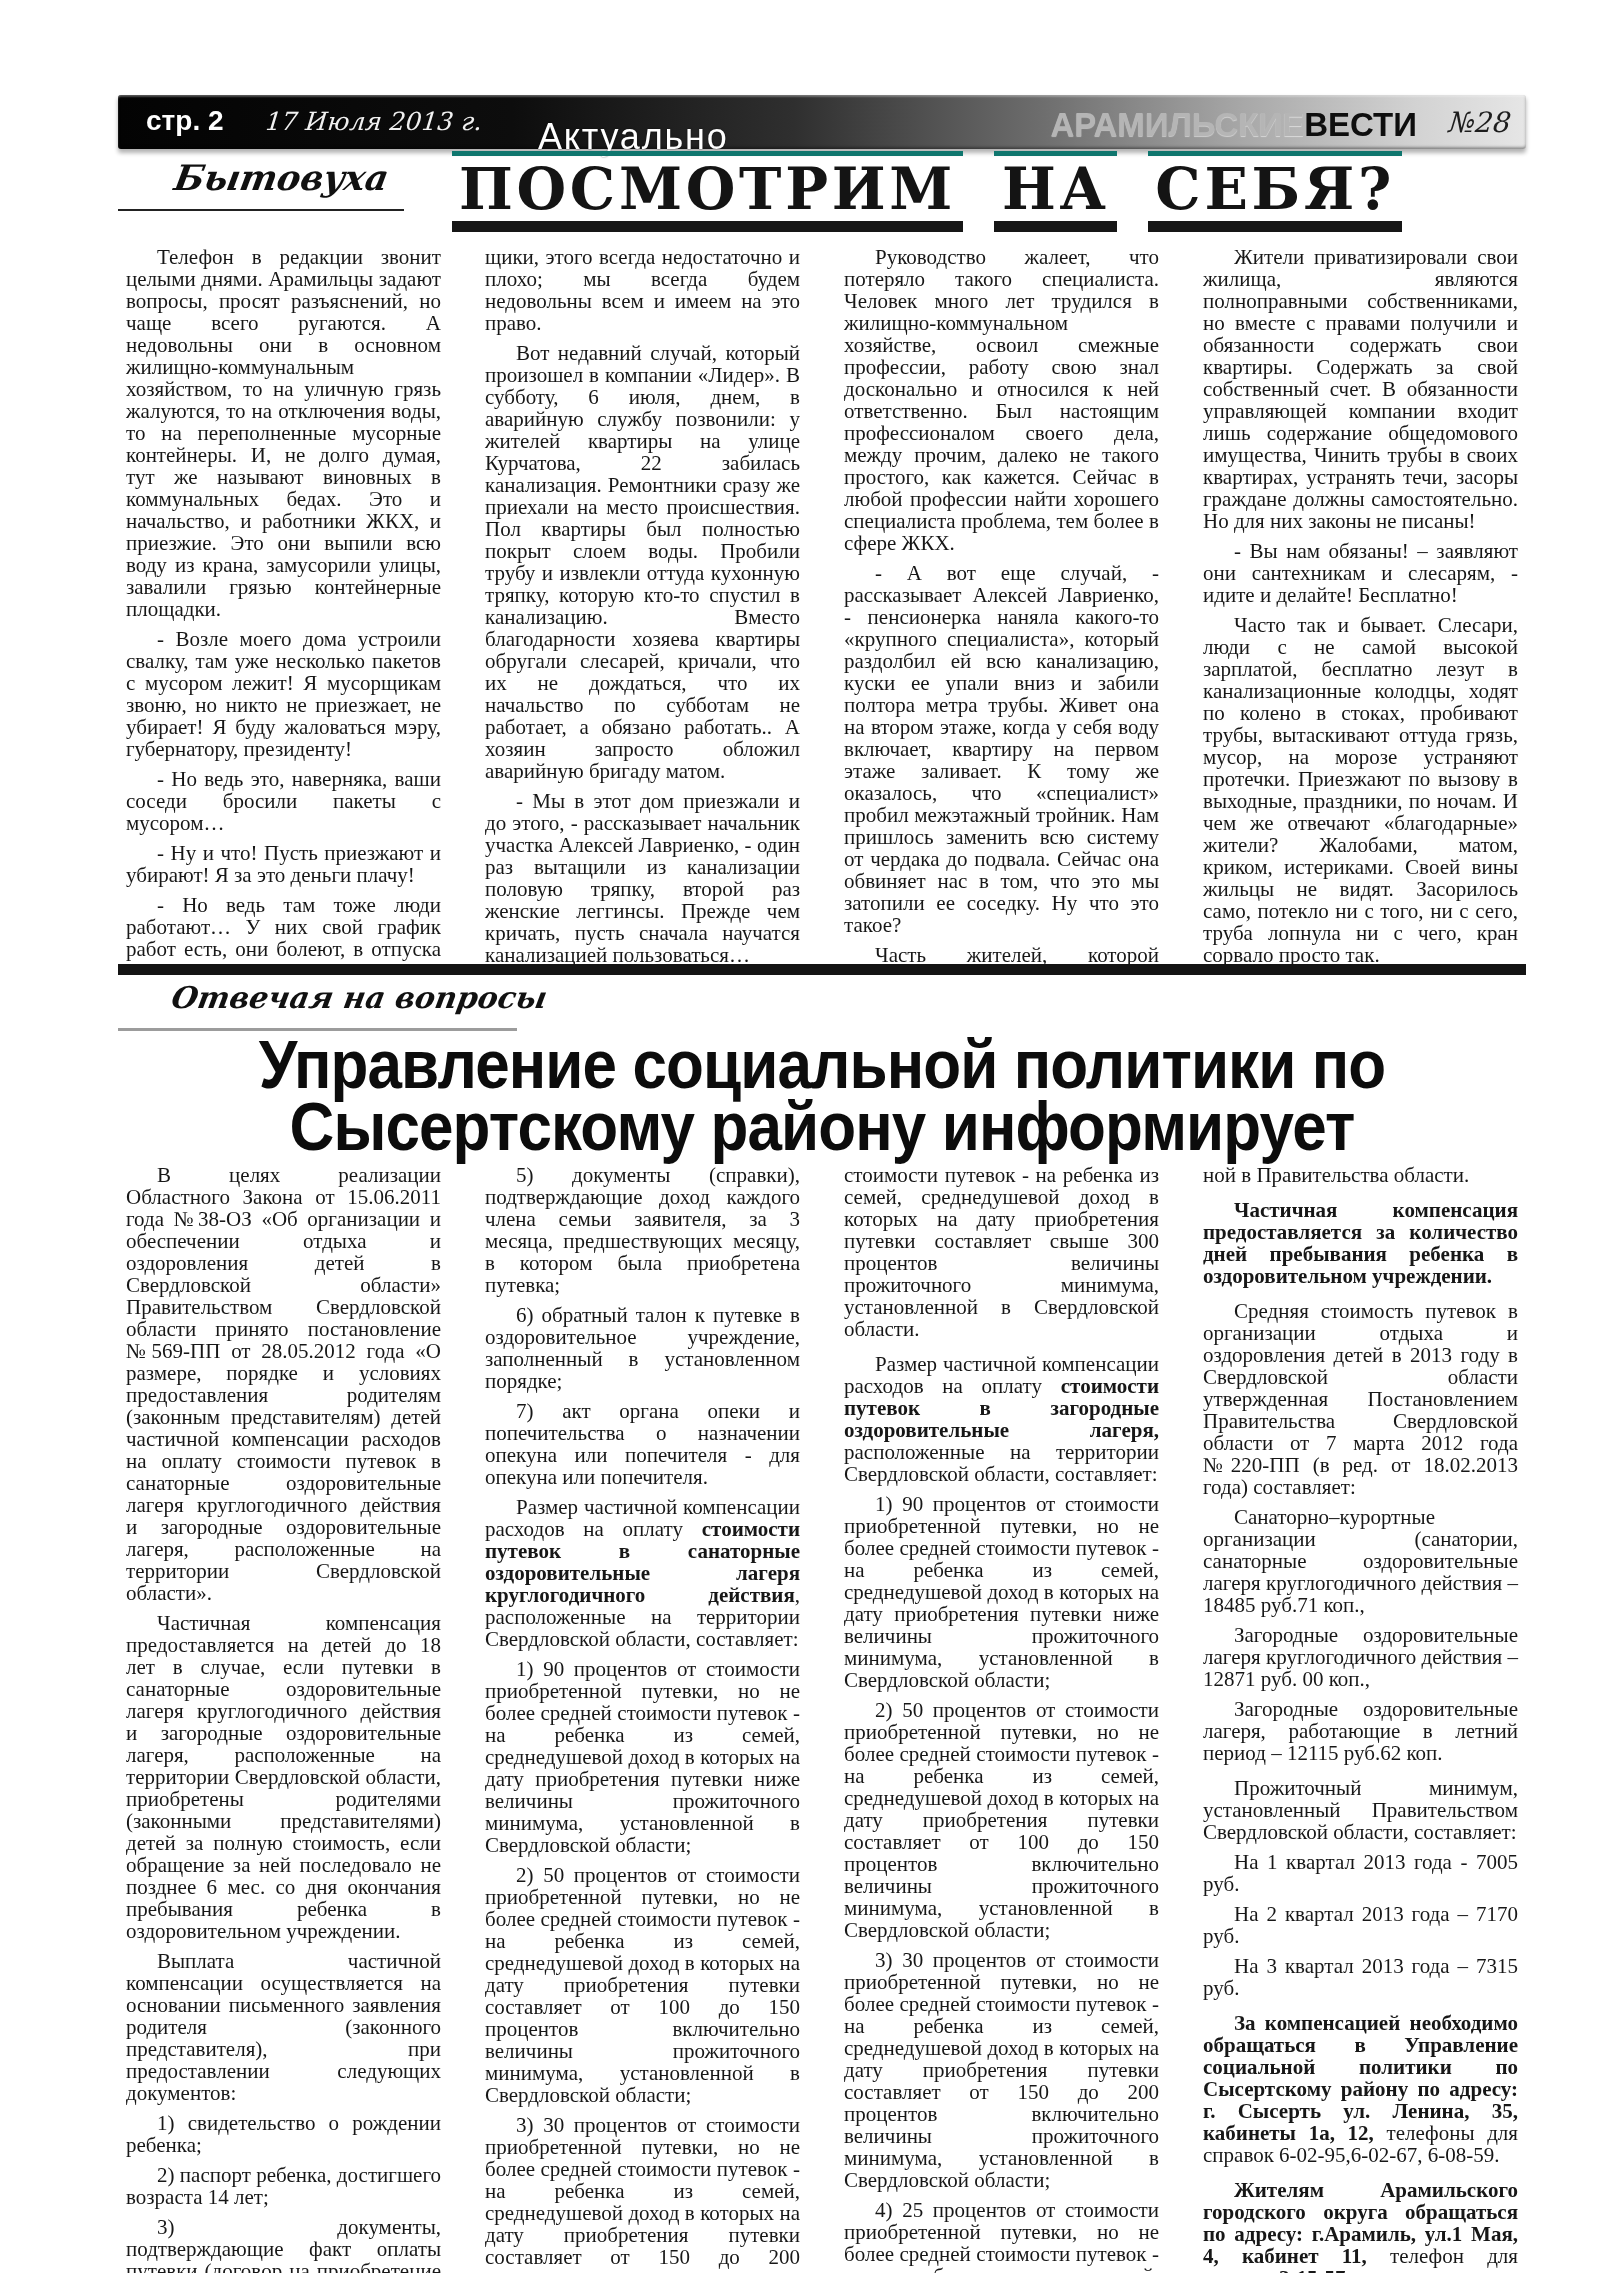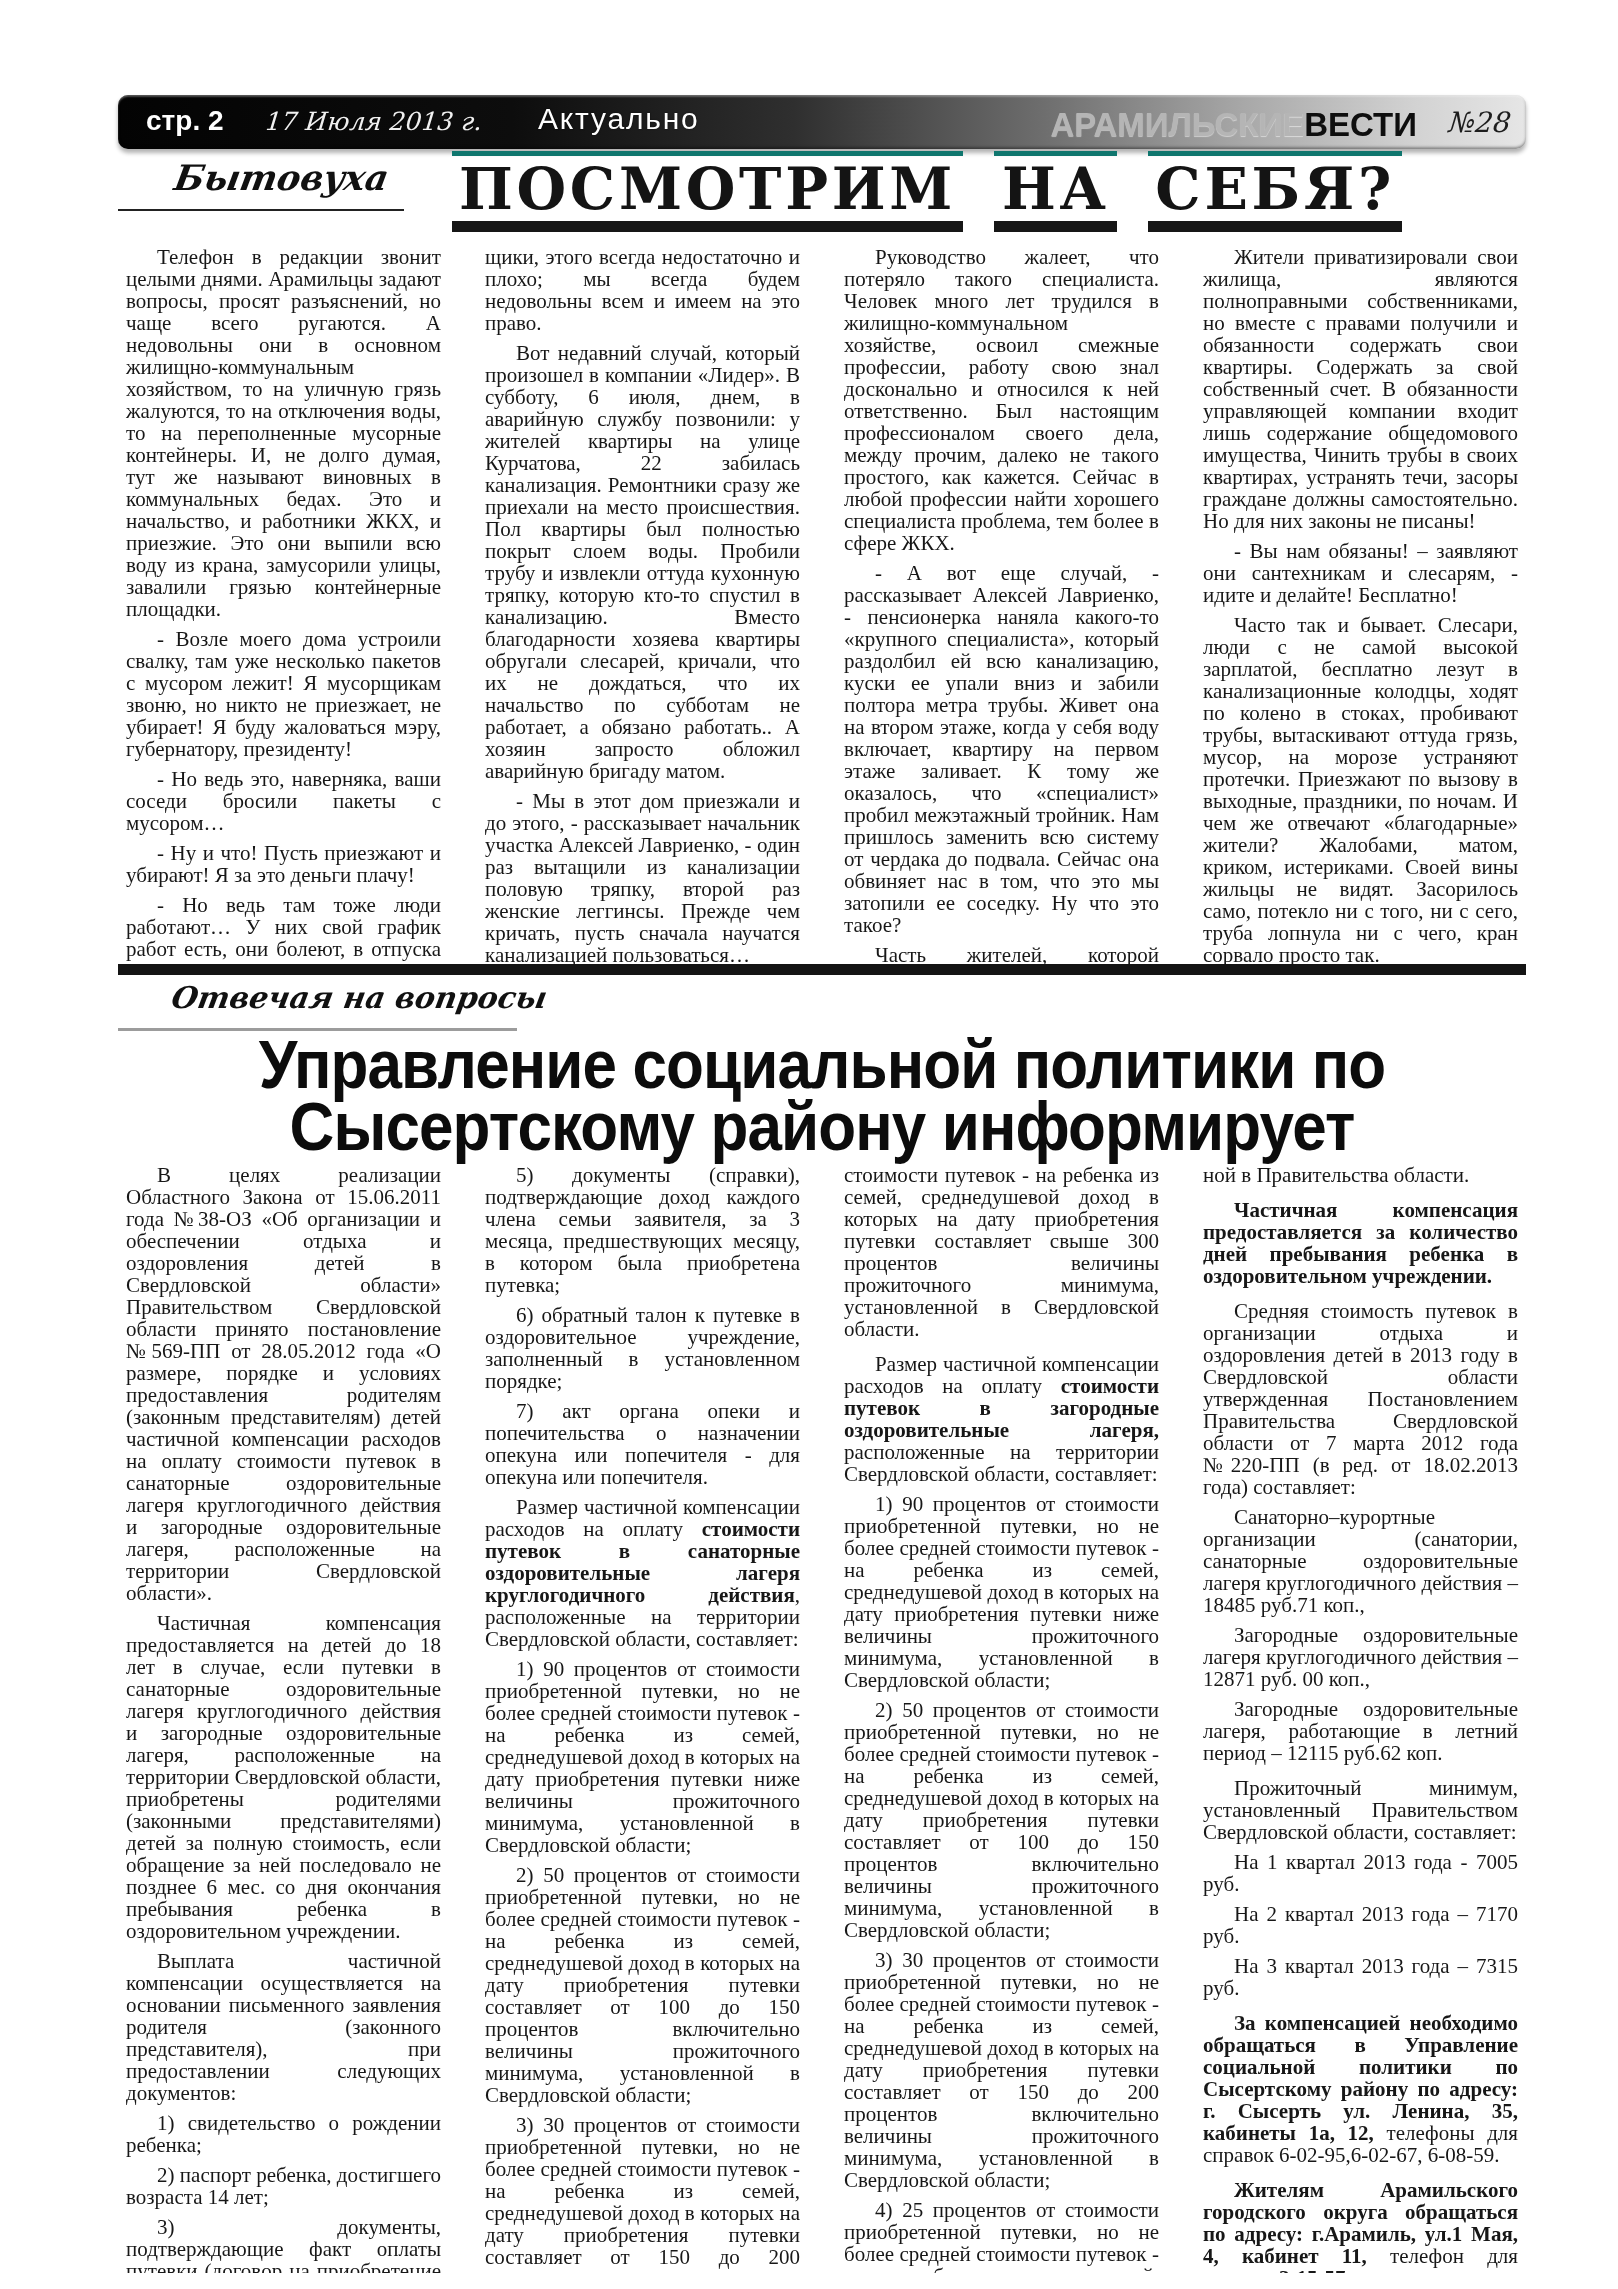--- a/index.html
+++ b/index.html
@@ -1,28 +1,28 @@
 <!DOCTYPE html>
 <html style="font-size:14.8px"><head>
 <meta charset="utf-8">
 <style>
   html,body{margin:0;padding:0;}
   body{width:1619px;height:2290px;background:#ffffff;position:relative;
        font-family:"Liberation Serif",serif;color:#161616;}
   .page{position:absolute;inset:0;overflow:hidden;}
 
   
-  .masthead{position:absolute;left:118px;top:95px;width:1408px;height:54px;border-radius:10px;
+  .masthead{position:absolute;left:118px;top:95px;width:1408px;height:54px;border-radius:3px;
     background:linear-gradient(90deg,#030303 0%,#0d0d0d 28%,#2f2f2f 48%,#6f6f6f 66%,#a8a8a8 80%,#d2d2d2 92%,#e6e6e6 100%);
     box-shadow:0 3.7px 4.6px rgba(0,0,0,.30), inset 0 1.8px 1.8px rgba(255,255,255,.35), inset 0 -1.8px 2.8px rgba(0,0,0,.4);}
   .mh-page{position:absolute;left:28px;top:10px;font:bold 28px "Liberation Sans",sans-serif;color:#ffffff;}
   .mh-date{position:absolute;left:148px;top:12px;font-style:italic;font-family:"DejaVu Serif",serif;
     font-size:25px;color:#f1f1f1;transform:skewX(-6deg);}
-  .mh-section{position:absolute;left:420px;top:7px;font-family:"Liberation Sans",sans-serif;
-    font-size:30px;color:#ffffff;letter-spacing:1.8px;text-shadow:0 0 1.8px rgba(0,0,0,.6);}
+  .mh-section{position:absolute;left:420px;top:21px;font-family:"Liberation Sans",sans-serif;
+    font-size:36px;color:#ffffff;letter-spacing:1.8px;text-shadow:0 0 1.8px rgba(0,0,0,.6);}
   .mh-brand{position:absolute;right:109px;top:11px;font:bold 33px "Liberation Sans",sans-serif;letter-spacing:0;margin-left:10px;}
   .mh-brand .light{color:#b5b5b5;text-shadow:0 0.9px 0.9px rgba(255,255,255,.5);}
   .mh-brand .dark{color:#0e0e0e;}
   .mh-issue{position:absolute;right:14.8px;top:11px;font-style:italic;font-family:"DejaVu Serif",serif;
     font-size:28px;color:#1d1d1d;transform:skewX(-6deg);}
 
   
   .rubric{font-style:italic;font-weight:bold;font-family:"DejaVu Serif",serif;color:#111;
     transform:skewX(-10deg);display:inline-block;}
   .rubric1{position:absolute;left:175px;top:157px;font-size:35px;}

